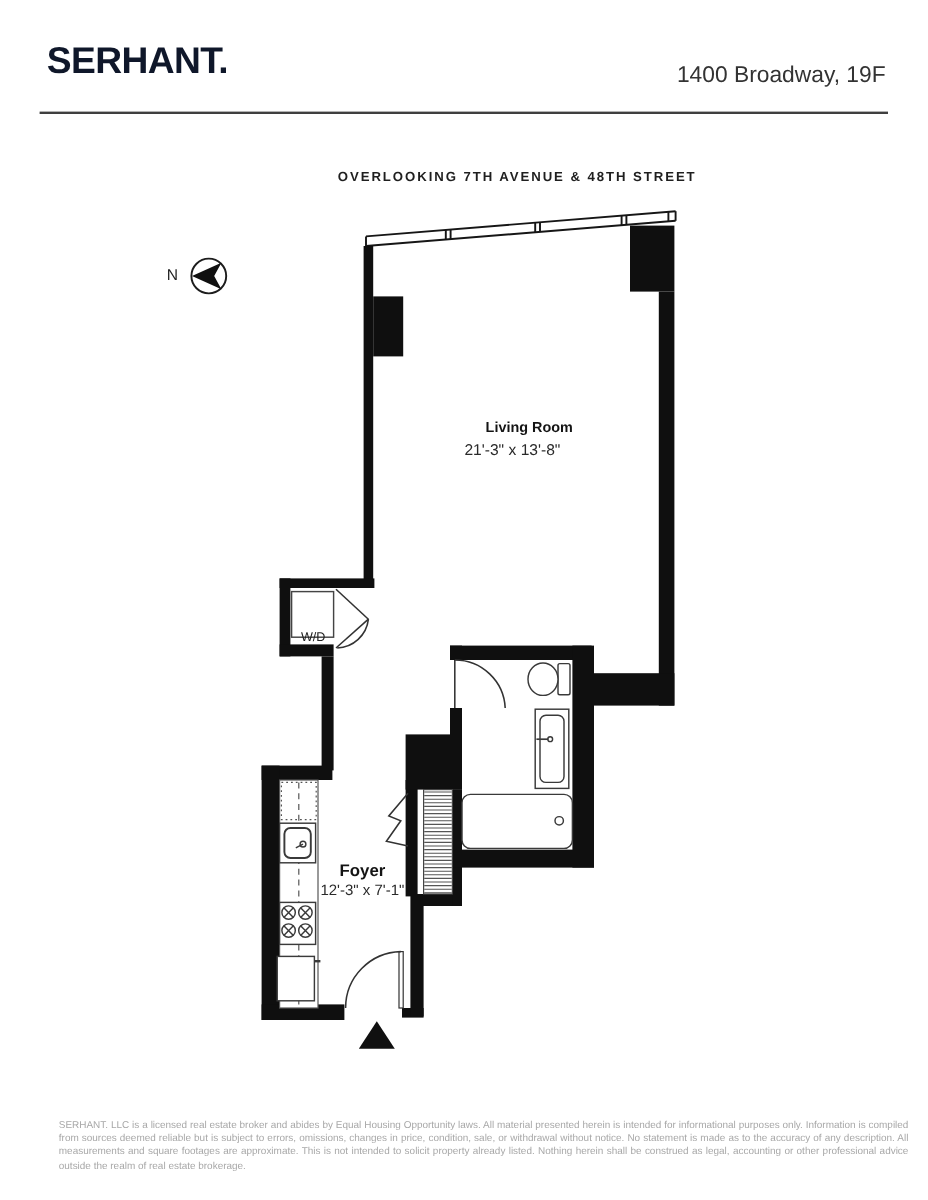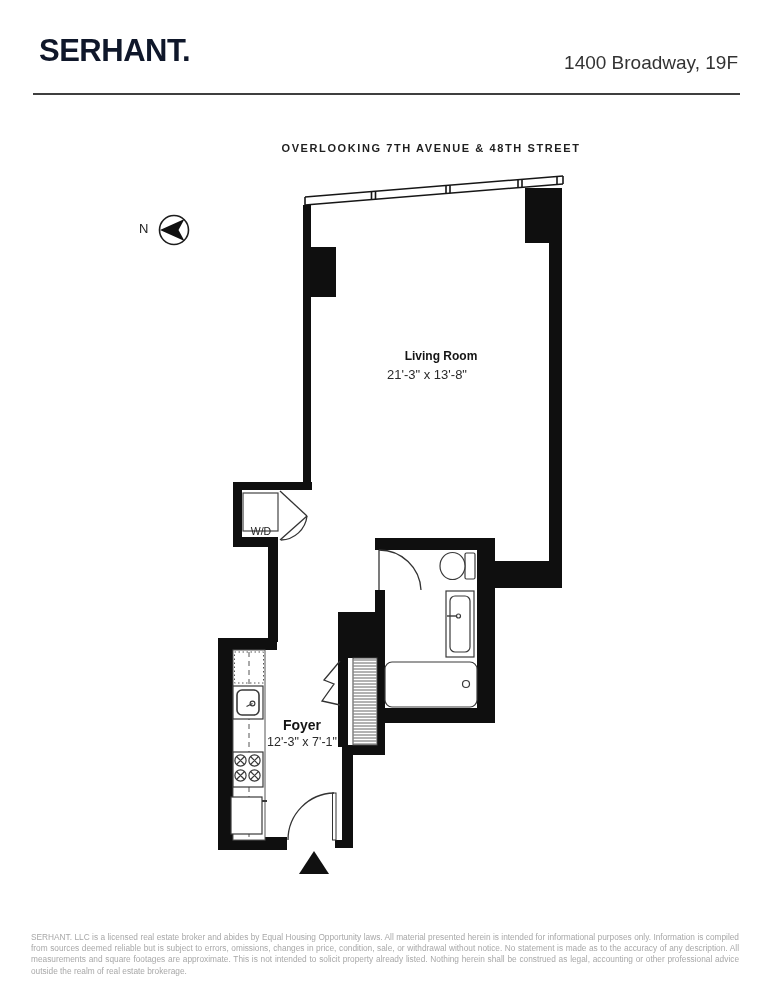--- a/index.html
+++ b/index.html
@@ -12,21 +12,21 @@
   .note{left:431px;top:142px;transform:translateX(-50%);font-size:11px;font-weight:600;
         letter-spacing:1.6px;color:#1f1f1f;white-space:nowrap;text-align:center;}
   .n-label{left:139px;top:221px;font-size:13px;color:#222;}
   .room-name{transform:translateX(-50%);font-weight:700;color:#141414;white-space:nowrap;}
   .room-dims{transform:translateX(-50%);color:#2a2a2a;white-space:nowrap;}
   .lr-name{left:427px;top:349px;font-size:12px;padding-left:28px;}
   .lr-dims{left:427px;top:367px;font-size:13px;}
   .foyer-name{left:302px;top:717px;font-size:14px;}
   .foyer-dims{left:302px;top:735px;font-size:12.5px;}
   .wd-label{left:261px;top:525px;transform:translateX(-50%);font-size:10.5px;color:#222;white-space:nowrap;}
-  .footer{left:31px;top:932px;width:708px;font-size:8.3px;line-height:1.35;color:#a8a8a8;text-align:justify;}
+  .footer{left:49px;top:932px;width:708px;font-size:8.3px;line-height:1.35;color:#a8a8a8;text-align:justify;}
   svg{position:absolute;left:0;top:0;}
   .wall{fill:#0f0f0f;stroke:none;}
   .thin{stroke:#333;stroke-width:1.3;fill:none;}
   .fixture{stroke:#3a3a3a;stroke-width:1.2;fill:#ffffff;}
 </style>
 </head>
 <body>
 
 <svg width="773" height="1000" viewBox="0 0 773 1000">
 

